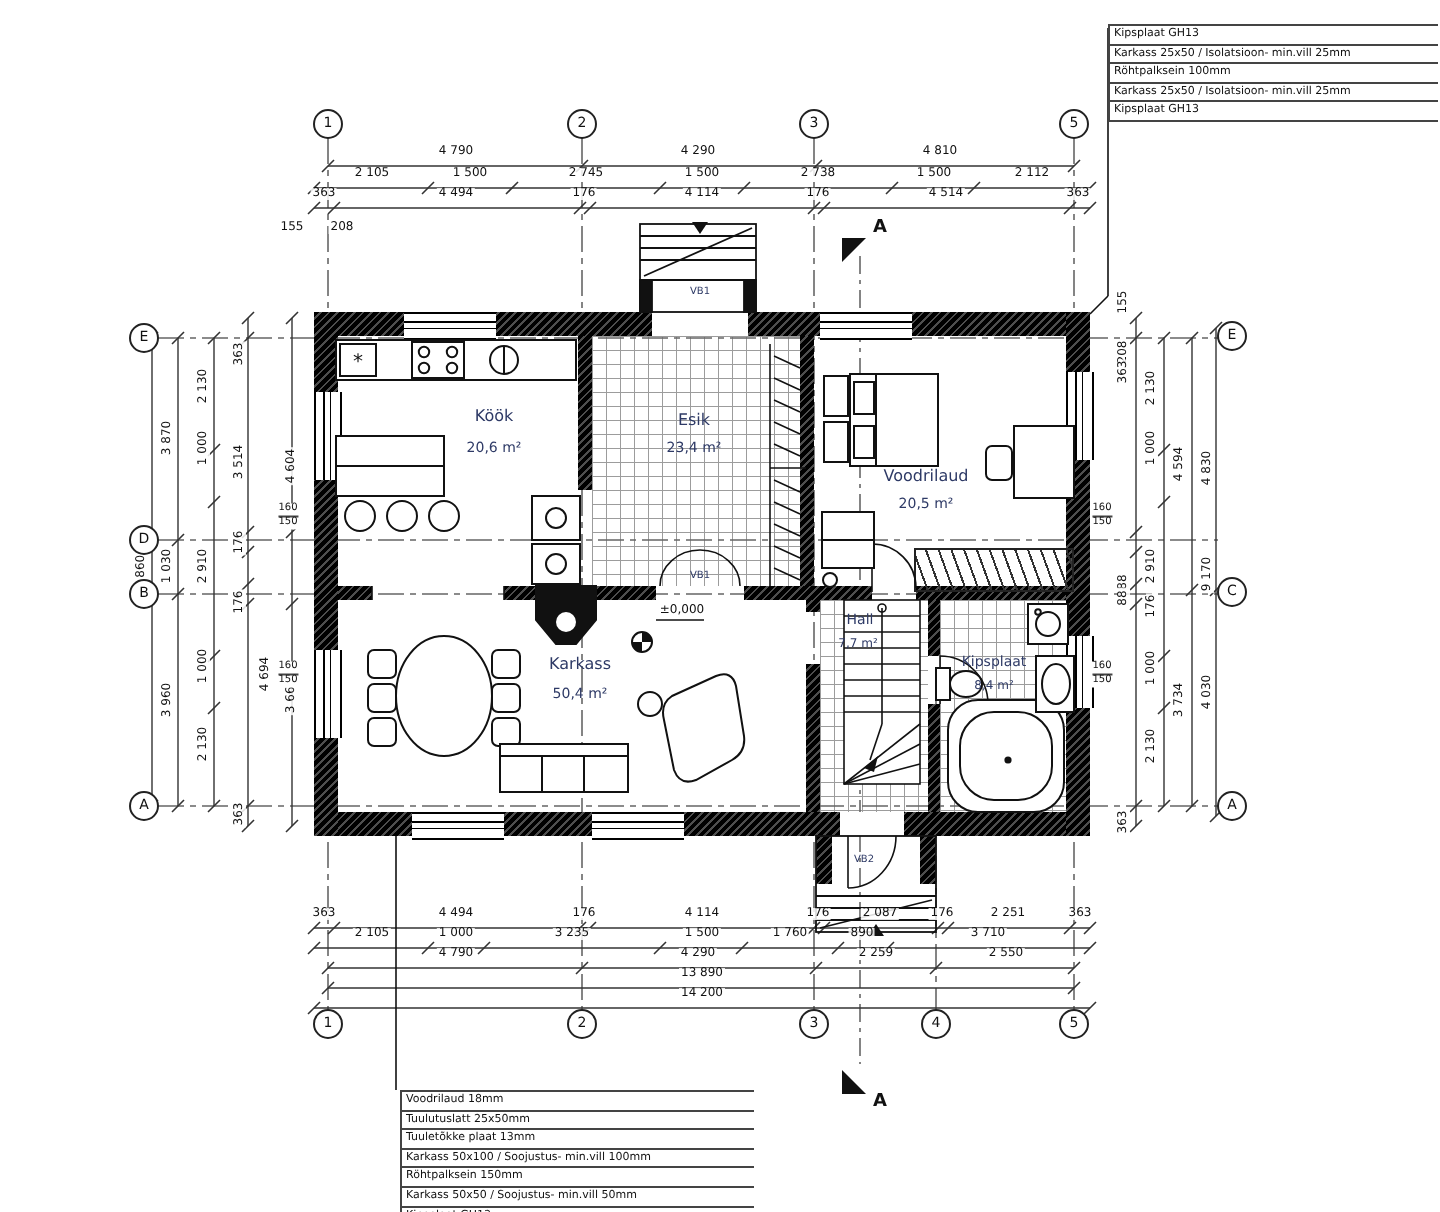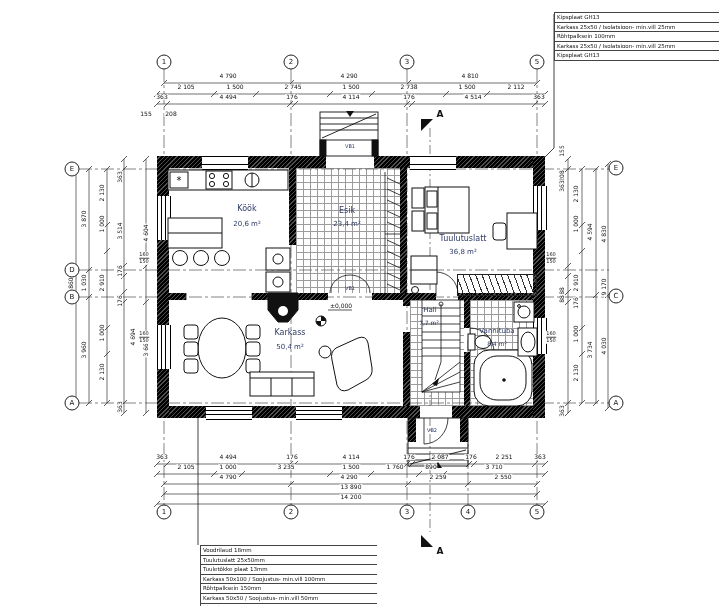--- a/index.html
+++ b/index.html
@@ -406,27 +406,27 @@
     <span class="bubble" style="left:72px;top:297px">B</span>
     <span class="bubble" style="left:72px;top:403px">A</span>
     <span class="bubble" style="left:616px;top:168px">E</span>
     <span class="bubble" style="left:616px;top:296px">C</span>
     <span class="bubble" style="left:616px;top:403px">A</span>
 
     <span class="room-name" style="left:247px;top:208px">Köök</span>
     <span class="room-area" style="left:247px;top:224px">20,6 m²</span>
     <span class="room-name" style="left:347px;top:210px">Esik</span>
     <span class="room-area" style="left:347px;top:224px">23,4 m²</span>
-    <span class="room-name" style="left:463px;top:238px">Tuulutuslatt</span>
-    <span class="room-area" style="left:463px;top:252px">36,8 m²</span>
+    <span class="room-name" style="left:463px;top:238px">Voodrilaud</span>
+    <span class="room-area" style="left:463px;top:252px">20,5 m²</span>
     <span class="room-name" style="left:290px;top:332px">Karkass</span>
     <span class="room-area" style="left:290px;top:347px">50,4 m²</span>
     <span class="room-name" style="left:430px;top:310px;font-size:7px">Hall</span>
     <span class="room-area" style="left:429px;top:322px;font-size:6px">7,7 m²</span>
-    <span class="room-name" style="left:497px;top:331px;font-size:7px">Vannituba</span>
+    <span class="room-name" style="left:497px;top:331px;font-size:7px">Kipsplaat</span>
     <span class="room-area" style="left:497px;top:343px;font-size:6px">8,4 m²</span>
 
     <span class="stitle" style="left:440px;top:114px">A</span>
     <span class="stitle" style="left:440px;top:551px">A</span>
     <span class="lvl" style="left:341px;top:305px">±0,000</span>
     <span class="tag" style="left:350px;top:146px">VB1</span>
     <span class="tag" style="left:350px;top:288px">VB1</span>
     <span class="tag" style="left:432px;top:430px">VB2</span>
 
     <div class="wtag" style="left:144px;top:258px">

